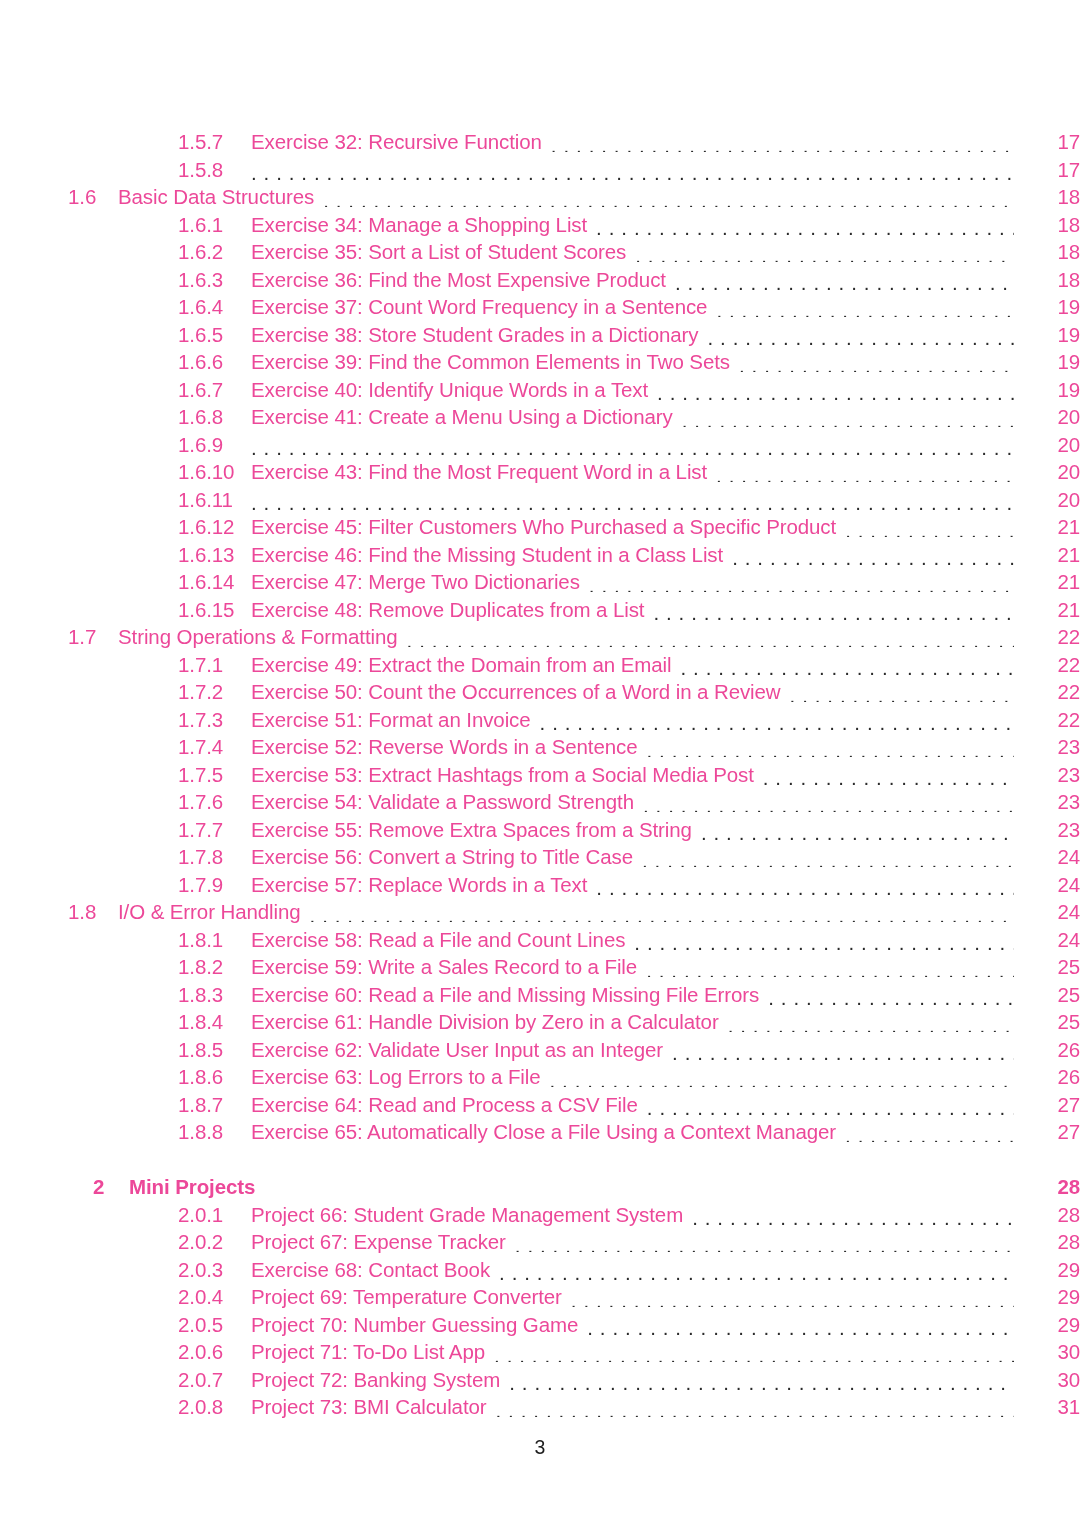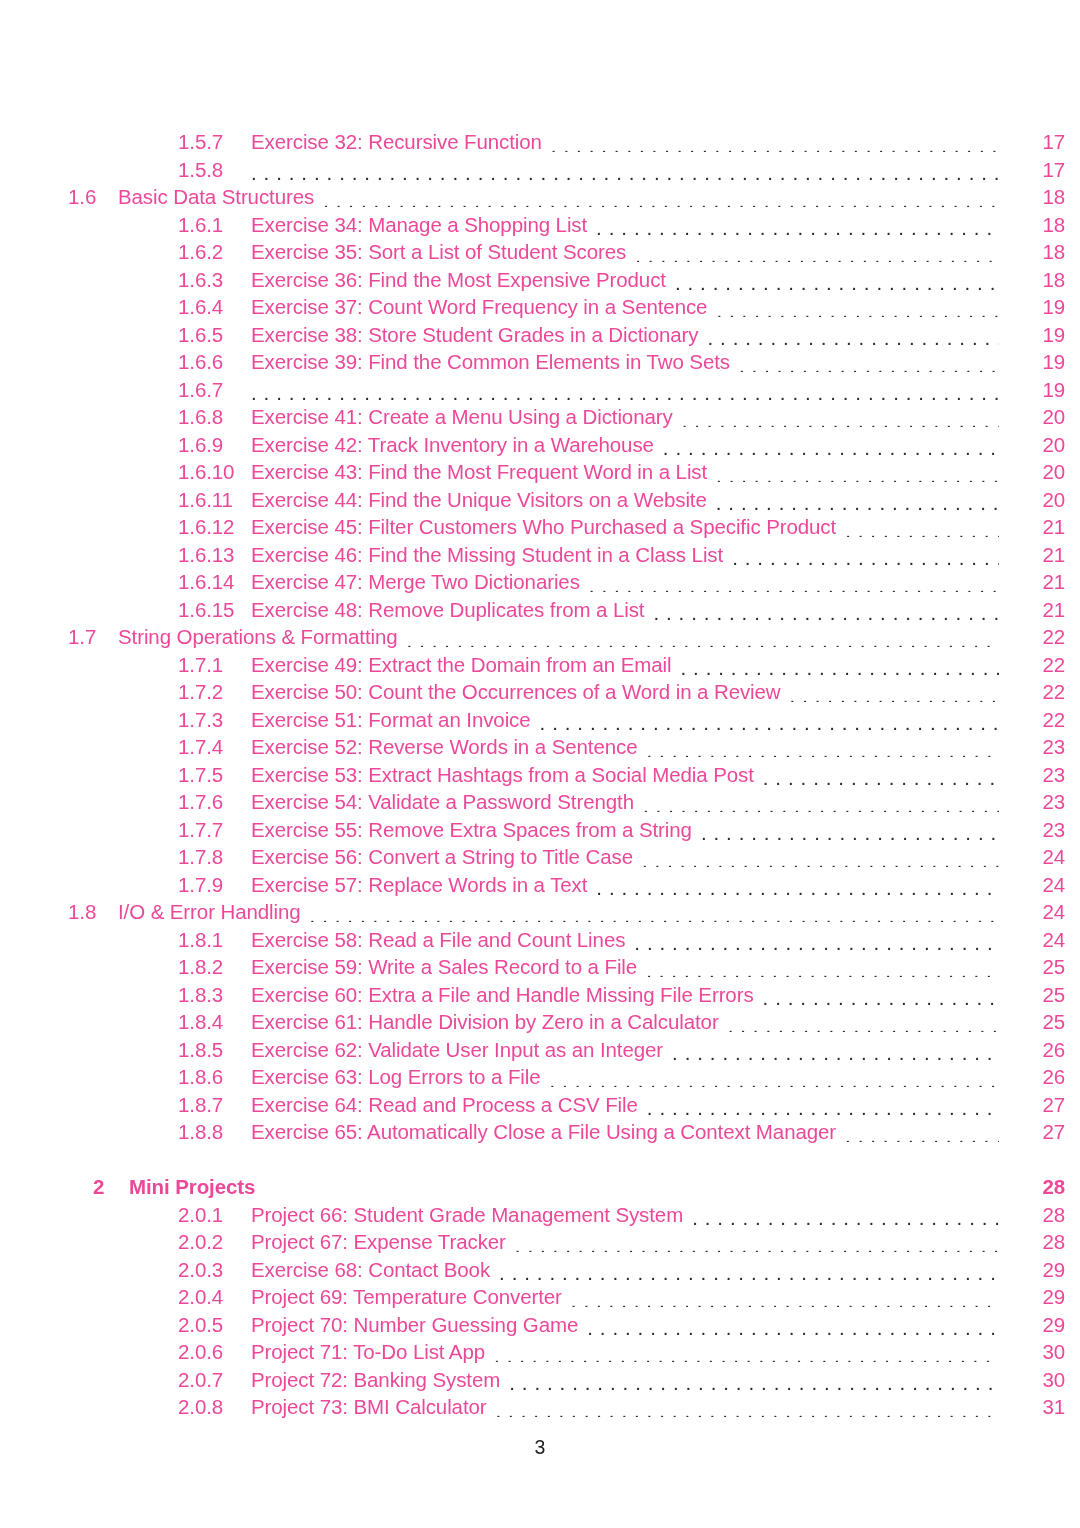--- a/index.html
+++ b/index.html
@@ -80,21 +80,21 @@
     letter-spacing: 0.6px;
   }
   .lvl-chapter .leader::before {
     content: "";
   }
   .pageno {
     flex: 0 0 auto;
     width: 58px;
     text-align: right;
     padding-left: 8px;
-    padding-right: 15px;
+    padding-right: 0;
     letter-spacing: -0.1px;
   }
   .lvl-chapter .pageno {
     font-weight: bold;
   }
   .spacer-row {
     height: 27.5px;
   }
   .footer {
     position: absolute;
@@ -159,44 +159,43 @@
         <span class="pageno">19</span>
       </div>
       <div class="toc-row lvl-sub">
         <span class="num">1.6.6</span>
         <span class="title">Exercise 39: Find the Common Elements in Two Sets</span>
         <span class="leader"></span>
         <span class="pageno">19</span>
       </div>
       <div class="toc-row lvl-sub">
         <span class="num">1.6.7</span>
+        <span class="title">Exercise 40: Identify Unique Words in a Text</span>
         <span class="leader"></span>
         <span class="pageno">19</span>
       </div>
       <div class="toc-row lvl-sub">
         <span class="num">1.6.8</span>
         <span class="title">Exercise 41: Create a Menu Using a Dictionary</span>
         <span class="leader"></span>
         <span class="pageno">20</span>
       </div>
       <div class="toc-row lvl-sub">
         <span class="num">1.6.9</span>
-        <span class="title">Exercise 42: Track Inventory in a Warehouse</span>
         <span class="leader"></span>
         <span class="pageno">20</span>
       </div>
       <div class="toc-row lvl-sub">
         <span class="num">1.6.10</span>
         <span class="title">Exercise 43: Find the Most Frequent Word in a List</span>
         <span class="leader"></span>
         <span class="pageno">20</span>
       </div>
       <div class="toc-row lvl-sub">
         <span class="num">1.6.11</span>
-        <span class="title">Exercise 44: Find the Unique Visitors on a Website</span>
         <span class="leader"></span>
         <span class="pageno">20</span>
       </div>
       <div class="toc-row lvl-sub">
         <span class="num">1.6.12</span>
         <span class="title">Exercise 45: Filter Customers Who Purchased a Specific Product</span>
         <span class="leader"></span>
         <span class="pageno">21</span>
       </div>
       <div class="toc-row lvl-sub">
@@ -290,21 +289,21 @@
         <span class="pageno">24</span>
       </div>
       <div class="toc-row lvl-sub">
         <span class="num">1.8.2</span>
         <span class="title">Exercise 59: Write a Sales Record to a File</span>
         <span class="leader"></span>
         <span class="pageno">25</span>
       </div>
       <div class="toc-row lvl-sub">
         <span class="num">1.8.3</span>
-        <span class="title">Exercise 60: Extra a File and Handle Missing File Errors</span>
+        <span class="title">Exercise 60: Read a File and Missing Missing File Errors</span>
         <span class="leader"></span>
         <span class="pageno">25</span>
       </div>
       <div class="toc-row lvl-sub">
         <span class="num">1.8.4</span>
         <span class="title">Exercise 61: Handle Division by Zero in a Calculator</span>
         <span class="leader"></span>
         <span class="pageno">25</span>
       </div>
       <div class="toc-row lvl-sub">

